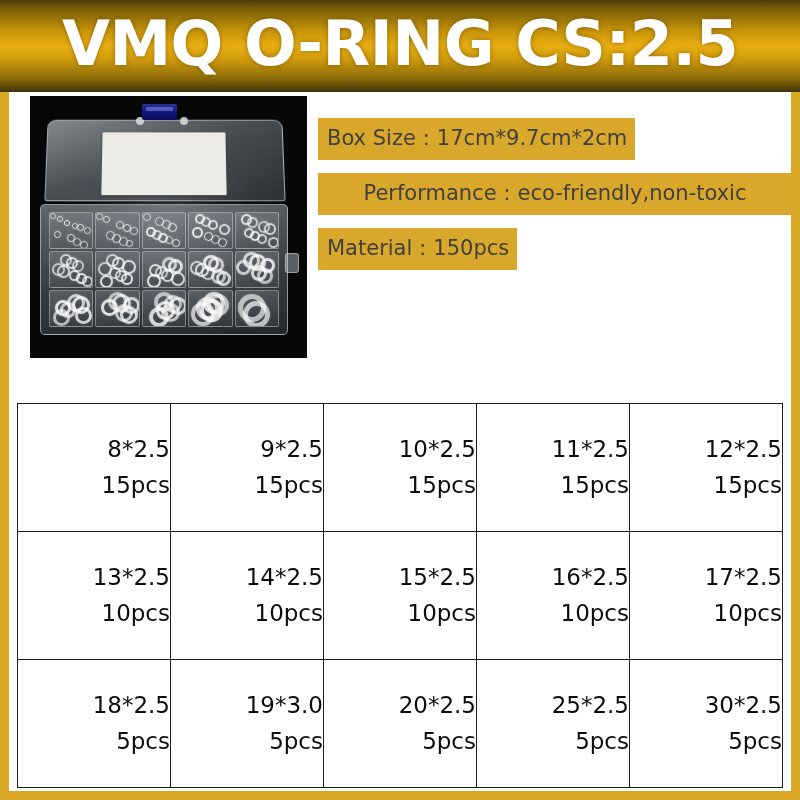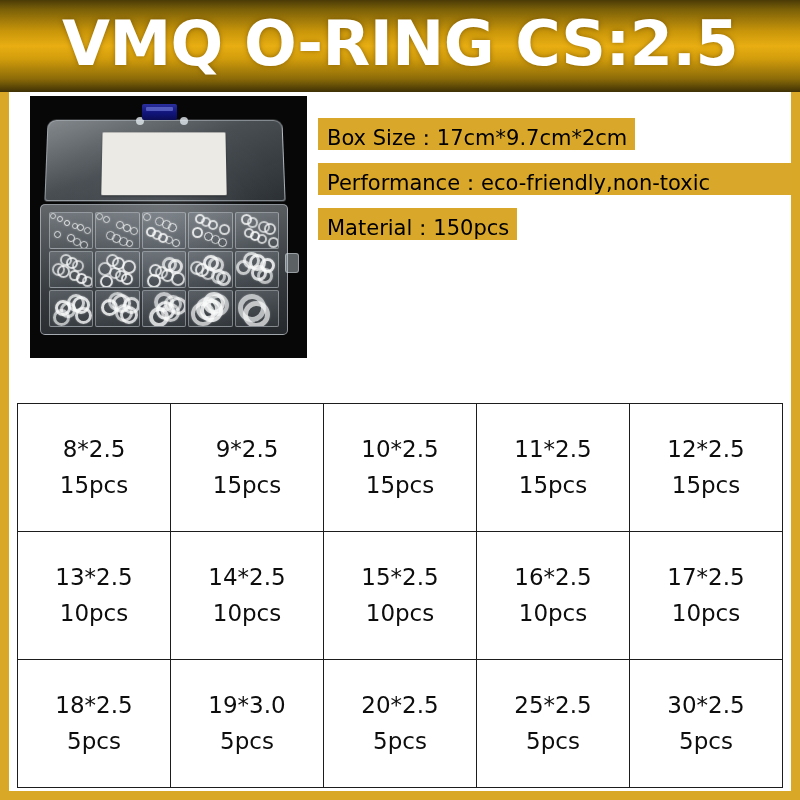--- a/index.html
+++ b/index.html
@@ -174,29 +174,29 @@
     left: 318px; top: 118px;
     width: 473px;
   }
   .spec-row {
     display: block;
     margin-bottom: 13px;
   }
   .spec-band {
     display: inline-block;
     background: #d9a82b;
-    color: #000000;
+    color: #404040;
     font-size: 21px;
     line-height: 41px;
-    height: 32px;
+    height: 42px;
     padding: 0 8px 0 9px;
     white-space: nowrap;
     font-family: "DejaVu Sans", sans-serif;
   }
-  .spec-band.full { display: block; }
+  .spec-band.full { display: block; text-align: center; }
 
   
   .unit-band {
     position: absolute;
     left: 9px; top: 362px;
     width: 782px;
     height: 34px;
     background: #d9a82b;
     color: #fdf7e6;
     text-align: center;
@@ -211,21 +211,21 @@
   .size-table {
     position: absolute;
     left: 17px; top: 403px;
     width: 766px;
     border-collapse: collapse;
     table-layout: fixed;
   }
   .size-table td {
     border: 1px solid #1d1d1d;
     height: 128px;
-    text-align: center;
+    text-align: right;
     vertical-align: middle;
     font-family: "DejaVu Sans", sans-serif;
     font-size: 23px;
     color: #0d0d0d;
     line-height: 1.55;
   }
   .cell-size  { display: block; }
   .cell-count { display: block; }
 </style>
 </head>

